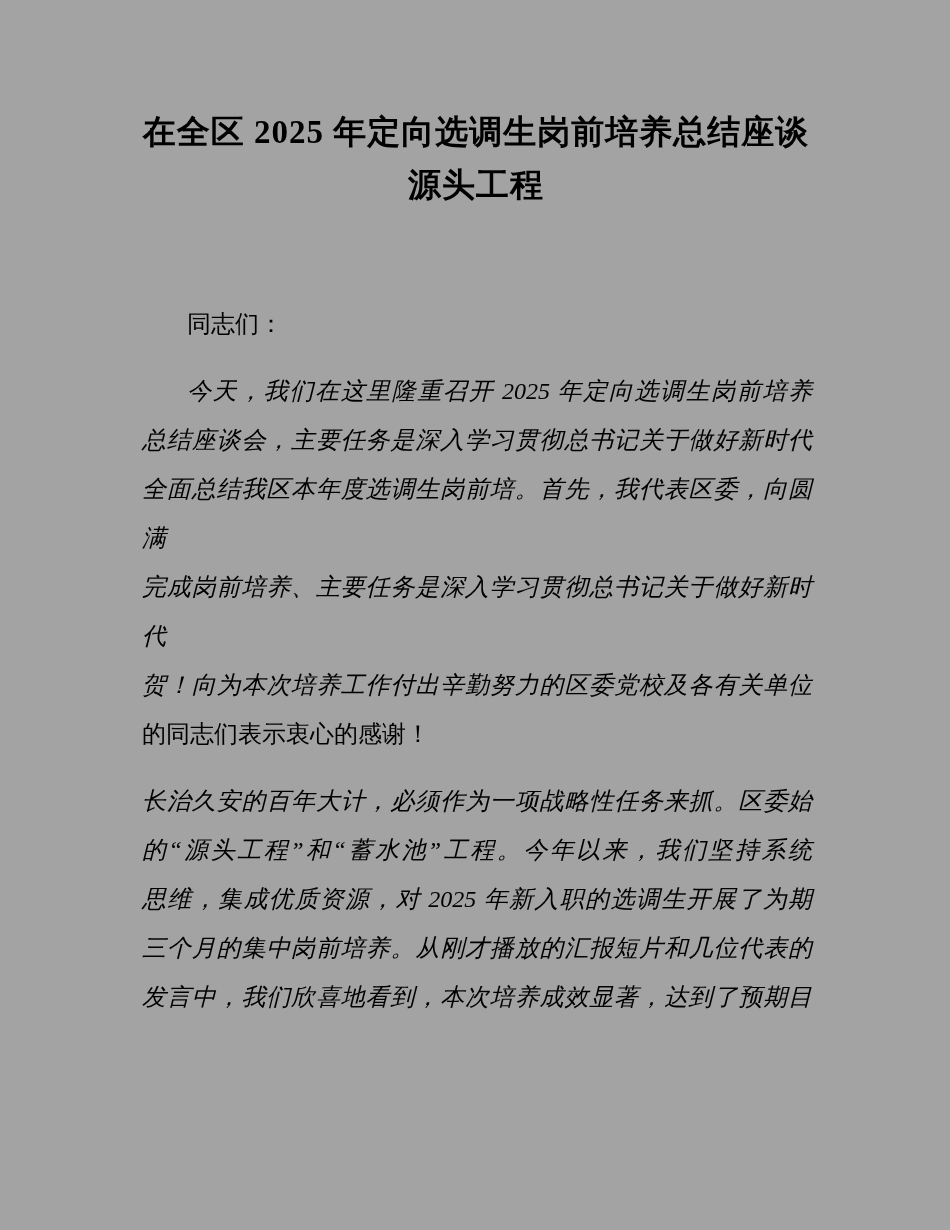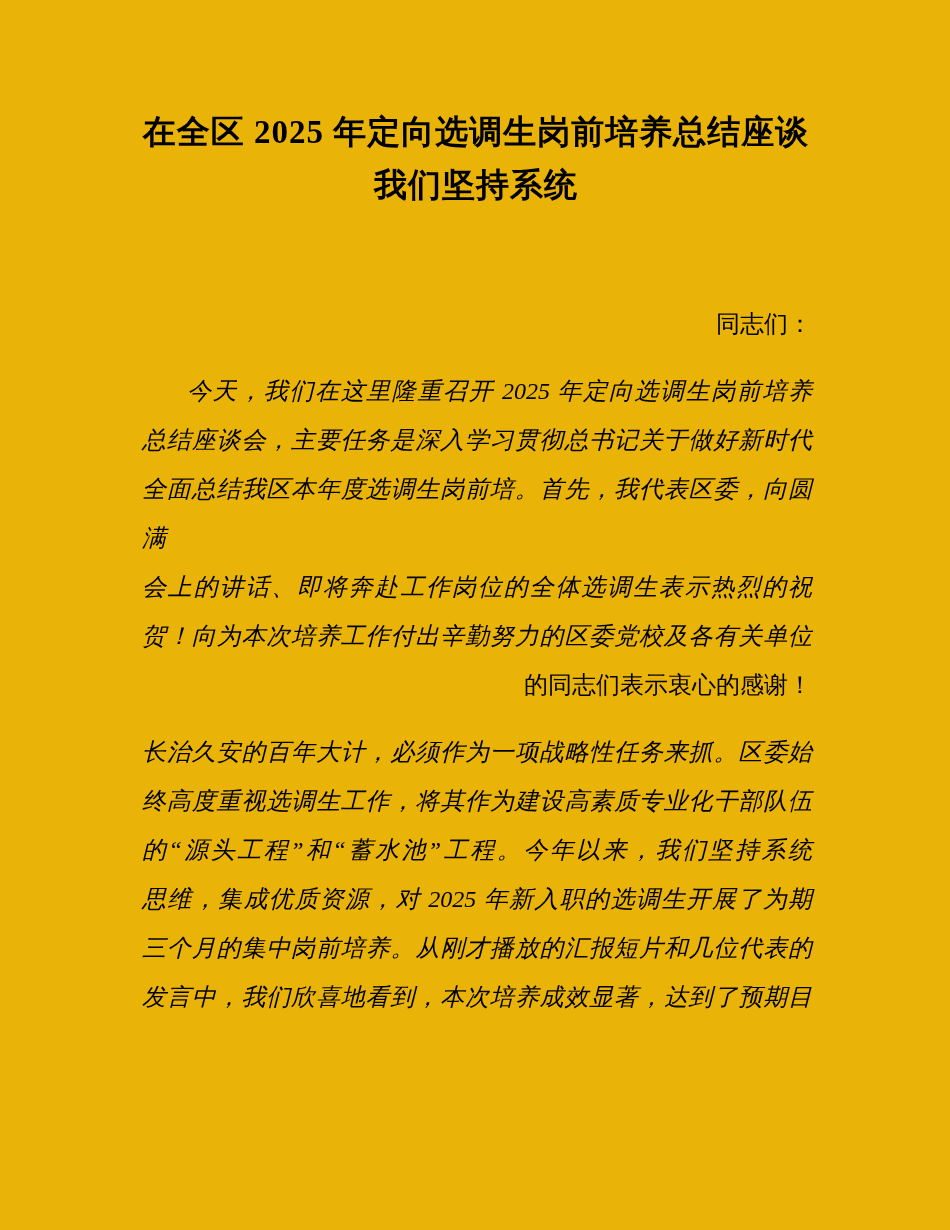--- a/index.html
+++ b/index.html
@@ -4,21 +4,21 @@
 <style>
   html, body {
     margin: 0;
     padding: 0;
     background: #ffffff;
   }
   .page {
     position: relative;
     width: 950px;
     height: 1230px;
-    background: #eab308;
+    background: #a3a3a3;
     overflow: hidden;
     font-family: "Liberation Serif", "DejaVu Serif", serif;
     color: #000000;
   }
   .doc-title {
     position: absolute;
     left: 120px;
     top: 106px;
     width: 712px;
     text-align: center;
@@ -34,58 +34,56 @@
     width: 670px;
     font-size: 24px;
   }
   .para {
     margin: 0 0 18px 0;
   }
   .line {
     line-height: 49px;
     min-height: 49px;
     white-space: nowrap;
-    text-align: right;
   }
   .line.justify {
     white-space: normal;
     text-align: justify;
     text-align-last: justify;
     text-justify: inter-character;
     font-style: italic;
   }
   .line.indent {
     text-indent: 45px;
   }
 </style>
 </head>
 <body>
 
 <div class="page">
 
   <div class="doc-title">
     <div class="title-line">在全区 2025 年定向选调生岗前培养总结座谈</div>
-    <div class="title-line">我们坚持系统</div>
+    <div class="title-line">源头工程</div>
   </div>
 
   <div class="doc-body" id="doc-body">
       <div class="para">
         <div class="line indent">同志们：</div>
       </div>
       <div class="para">
         <div class="line indent justify">今天，我们在这里隆重召开 2025 年定向选调生岗前培养</div>
         <div class="line justify">总结座谈会，主要任务是深入学习贯彻总书记关于做好新时代</div>
         <div class="line justify">全面总结我区本年度选调生岗前培。首先，我代表区委，向圆满</div>
-        <div class="line justify">会上的讲话、即将奔赴工作岗位的全体选调生表示热烈的祝</div>
+        <div class="line justify">完成岗前培养、主要任务是深入学习贯彻总书记关于做好新时代</div>
         <div class="line justify">贺！向为本次培养工作付出辛勤努力的区委党校及各有关单位</div>
         <div class="line">的同志们表示衷心的感谢！</div>
       </div>
       <div class="para">
         <div class="line justify">长治久安的百年大计，必须作为一项战略性任务来抓。区委始</div>
-        <div class="line justify">终高度重视选调生工作，将其作为建设高素质专业化干部队伍</div>
         <div class="line justify">的“源头工程”和“蓄水池”工程。今年以来，我们坚持系统</div>
         <div class="line justify">思维，集成优质资源，对 2025 年新入职的选调生开展了为期</div>
         <div class="line justify">三个月的集中岗前培养。从刚才播放的汇报短片和几位代表的</div>
         <div class="line justify">发言中，我们欣喜地看到，本次培养成效显著，达到了预期目</div>
       </div>
     </div>
 
 </div>
 
 </body></html>

